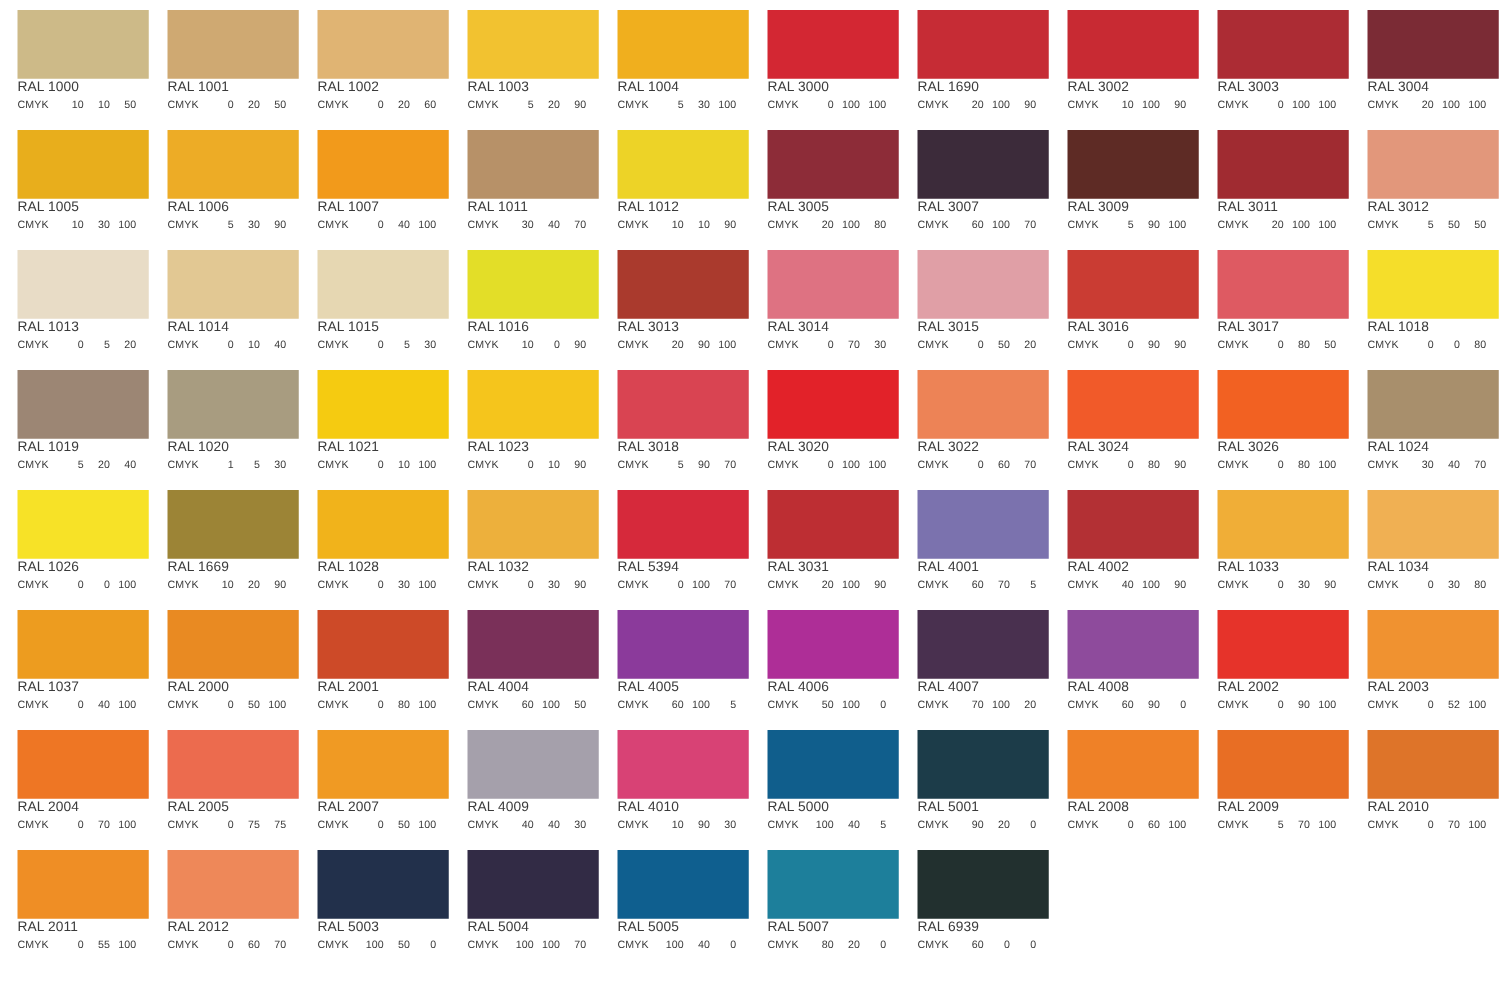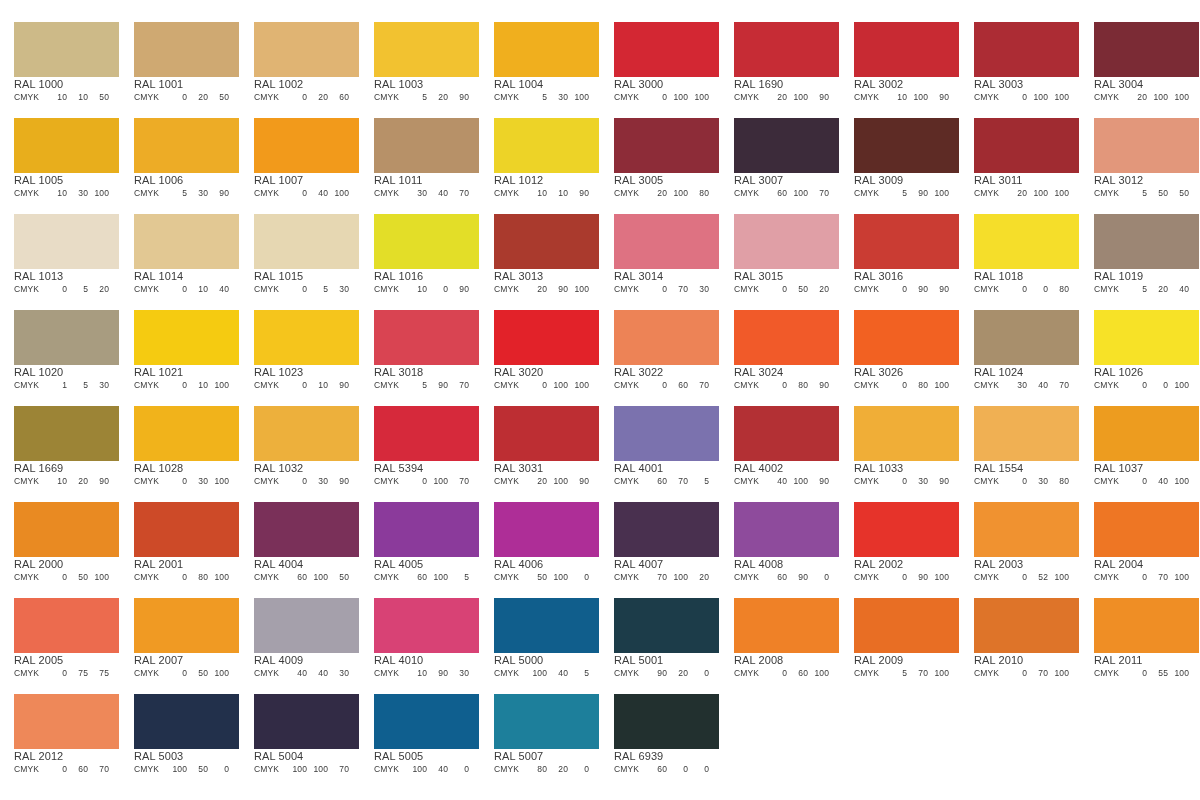--- a/index.html
+++ b/index.html
@@ -15,21 +15,21 @@
     font-family: "Liberation Sans", sans-serif;
     -webkit-font-smoothing: antialiased;
   }
 
   #chart-grid {
     display: grid;
     grid-template-columns: repeat(10, 120px);
     grid-template-rows: repeat(8, 96px);
     width: 1200px;
     height: 768px;
-    padding-top: 14px;
+    padding-top: 0;
     box-sizing: content-box;
   }
 
   .swatch-cell {
     position: relative;
     width: 120px;
     height: 96px;
     overflow: hidden;
   }
 
@@ -214,20 +214,25 @@
       <div class="swatch-chip" style="background: rgb(224, 159, 166);"></div>
       <div class="swatch-name">RAL 3015</div>
       <div class="swatch-cmyk"><span class="cmyk-tag">CMYK</span><span class="cmyk-val">0</span><span class="cmyk-val">50</span><span class="cmyk-val">20</span><span class="cmyk-val">10</span></div>
     </div>
     <div class="swatch-cell">
       <div class="swatch-chip" style="background: rgb(202, 60, 51);"></div>
       <div class="swatch-name">RAL 3016</div>
       <div class="swatch-cmyk"><span class="cmyk-tag">CMYK</span><span class="cmyk-val">0</span><span class="cmyk-val">90</span><span class="cmyk-val">90</span><span class="cmyk-val">20</span></div>
     </div>
     <div class="swatch-cell">
+      <div class="swatch-chip" style="background: rgb(222, 90, 98);"></div>
+      <div class="swatch-name">RAL 3017</div>
+      <div class="swatch-cmyk"><span class="cmyk-tag">CMYK</span><span class="cmyk-val">0</span><span class="cmyk-val">80</span><span class="cmyk-val">50</span><span class="cmyk-val">10</span></div>
+    </div>
+    <div class="swatch-cell">
       <div class="swatch-chip" style="background: rgb(245, 222, 42);"></div>
       <div class="swatch-name">RAL 1018</div>
       <div class="swatch-cmyk"><span class="cmyk-tag">CMYK</span><span class="cmyk-val">0</span><span class="cmyk-val">0</span><span class="cmyk-val">80</span><span class="cmyk-val">0</span></div>
     </div>
     <div class="swatch-cell">
       <div class="swatch-chip" style="background: rgb(156, 134, 116);"></div>
       <div class="swatch-name">RAL 1019</div>
       <div class="swatch-cmyk"><span class="cmyk-tag">CMYK</span><span class="cmyk-val">5</span><span class="cmyk-val">20</span><span class="cmyk-val">40</span><span class="cmyk-val">40</span></div>
     </div>
     <div class="swatch-cell">
@@ -315,21 +320,21 @@
       <div class="swatch-name">RAL 4002</div>
       <div class="swatch-cmyk"><span class="cmyk-tag">CMYK</span><span class="cmyk-val">40</span><span class="cmyk-val">100</span><span class="cmyk-val">90</span><span class="cmyk-val">5</span></div>
     </div>
     <div class="swatch-cell">
       <div class="swatch-chip" style="background: rgb(240, 174, 55);"></div>
       <div class="swatch-name">RAL 1033</div>
       <div class="swatch-cmyk"><span class="cmyk-tag">CMYK</span><span class="cmyk-val">0</span><span class="cmyk-val">30</span><span class="cmyk-val">90</span><span class="cmyk-val">0</span></div>
     </div>
     <div class="swatch-cell">
       <div class="swatch-chip" style="background: rgb(240, 176, 83);"></div>
-      <div class="swatch-name">RAL 1554</div>
+      <div class="swatch-name">RAL 1034</div>
       <div class="swatch-cmyk"><span class="cmyk-tag">CMYK</span><span class="cmyk-val">0</span><span class="cmyk-val">30</span><span class="cmyk-val">80</span><span class="cmyk-val">0</span></div>
     </div>
     <div class="swatch-cell">
       <div class="swatch-chip" style="background: rgb(237, 156, 31);"></div>
       <div class="swatch-name">RAL 1037</div>
       <div class="swatch-cmyk"><span class="cmyk-tag">CMYK</span><span class="cmyk-val">0</span><span class="cmyk-val">40</span><span class="cmyk-val">100</span><span class="cmyk-val">0</span></div>
     </div>
     <div class="swatch-cell">
       <div class="swatch-chip" style="background: rgb(233, 138, 34);"></div>
       <div class="swatch-name">RAL 2000</div>

